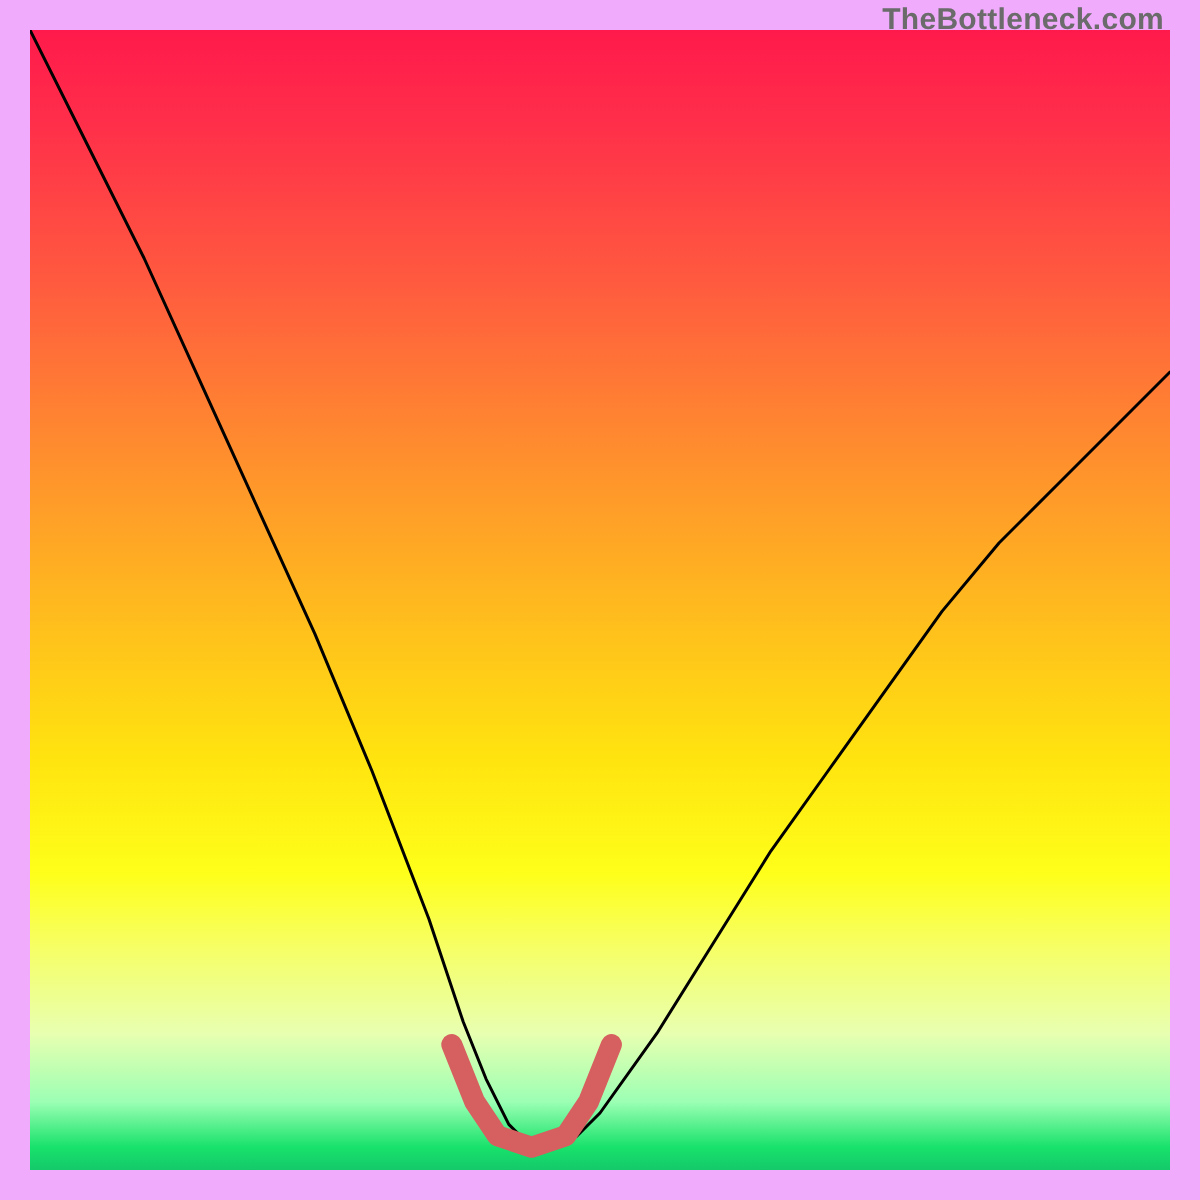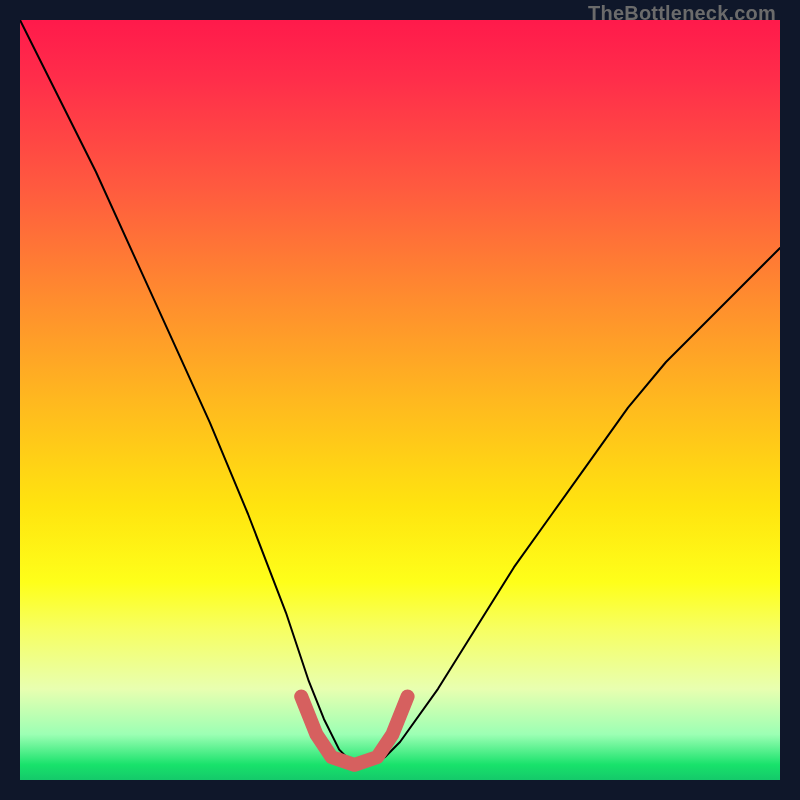--- a/index.html
+++ b/index.html
@@ -7,21 +7,21 @@
     padding: 0;
     width: 800px;
     height: 800px;
     background: #000;
     overflow: hidden;
   }
   .frame {
     position: relative;
     width: 800px;
     height: 800px;
-    background: #0f172a;
+    background: #f0abfc;
   }
   .plot-area {
     position: absolute;
     left: 20px;
     top: 20px;
     width: 760px;
     height: 760px;
     
     background: linear-gradient(to bottom,
       #ff1a4b 0%,

